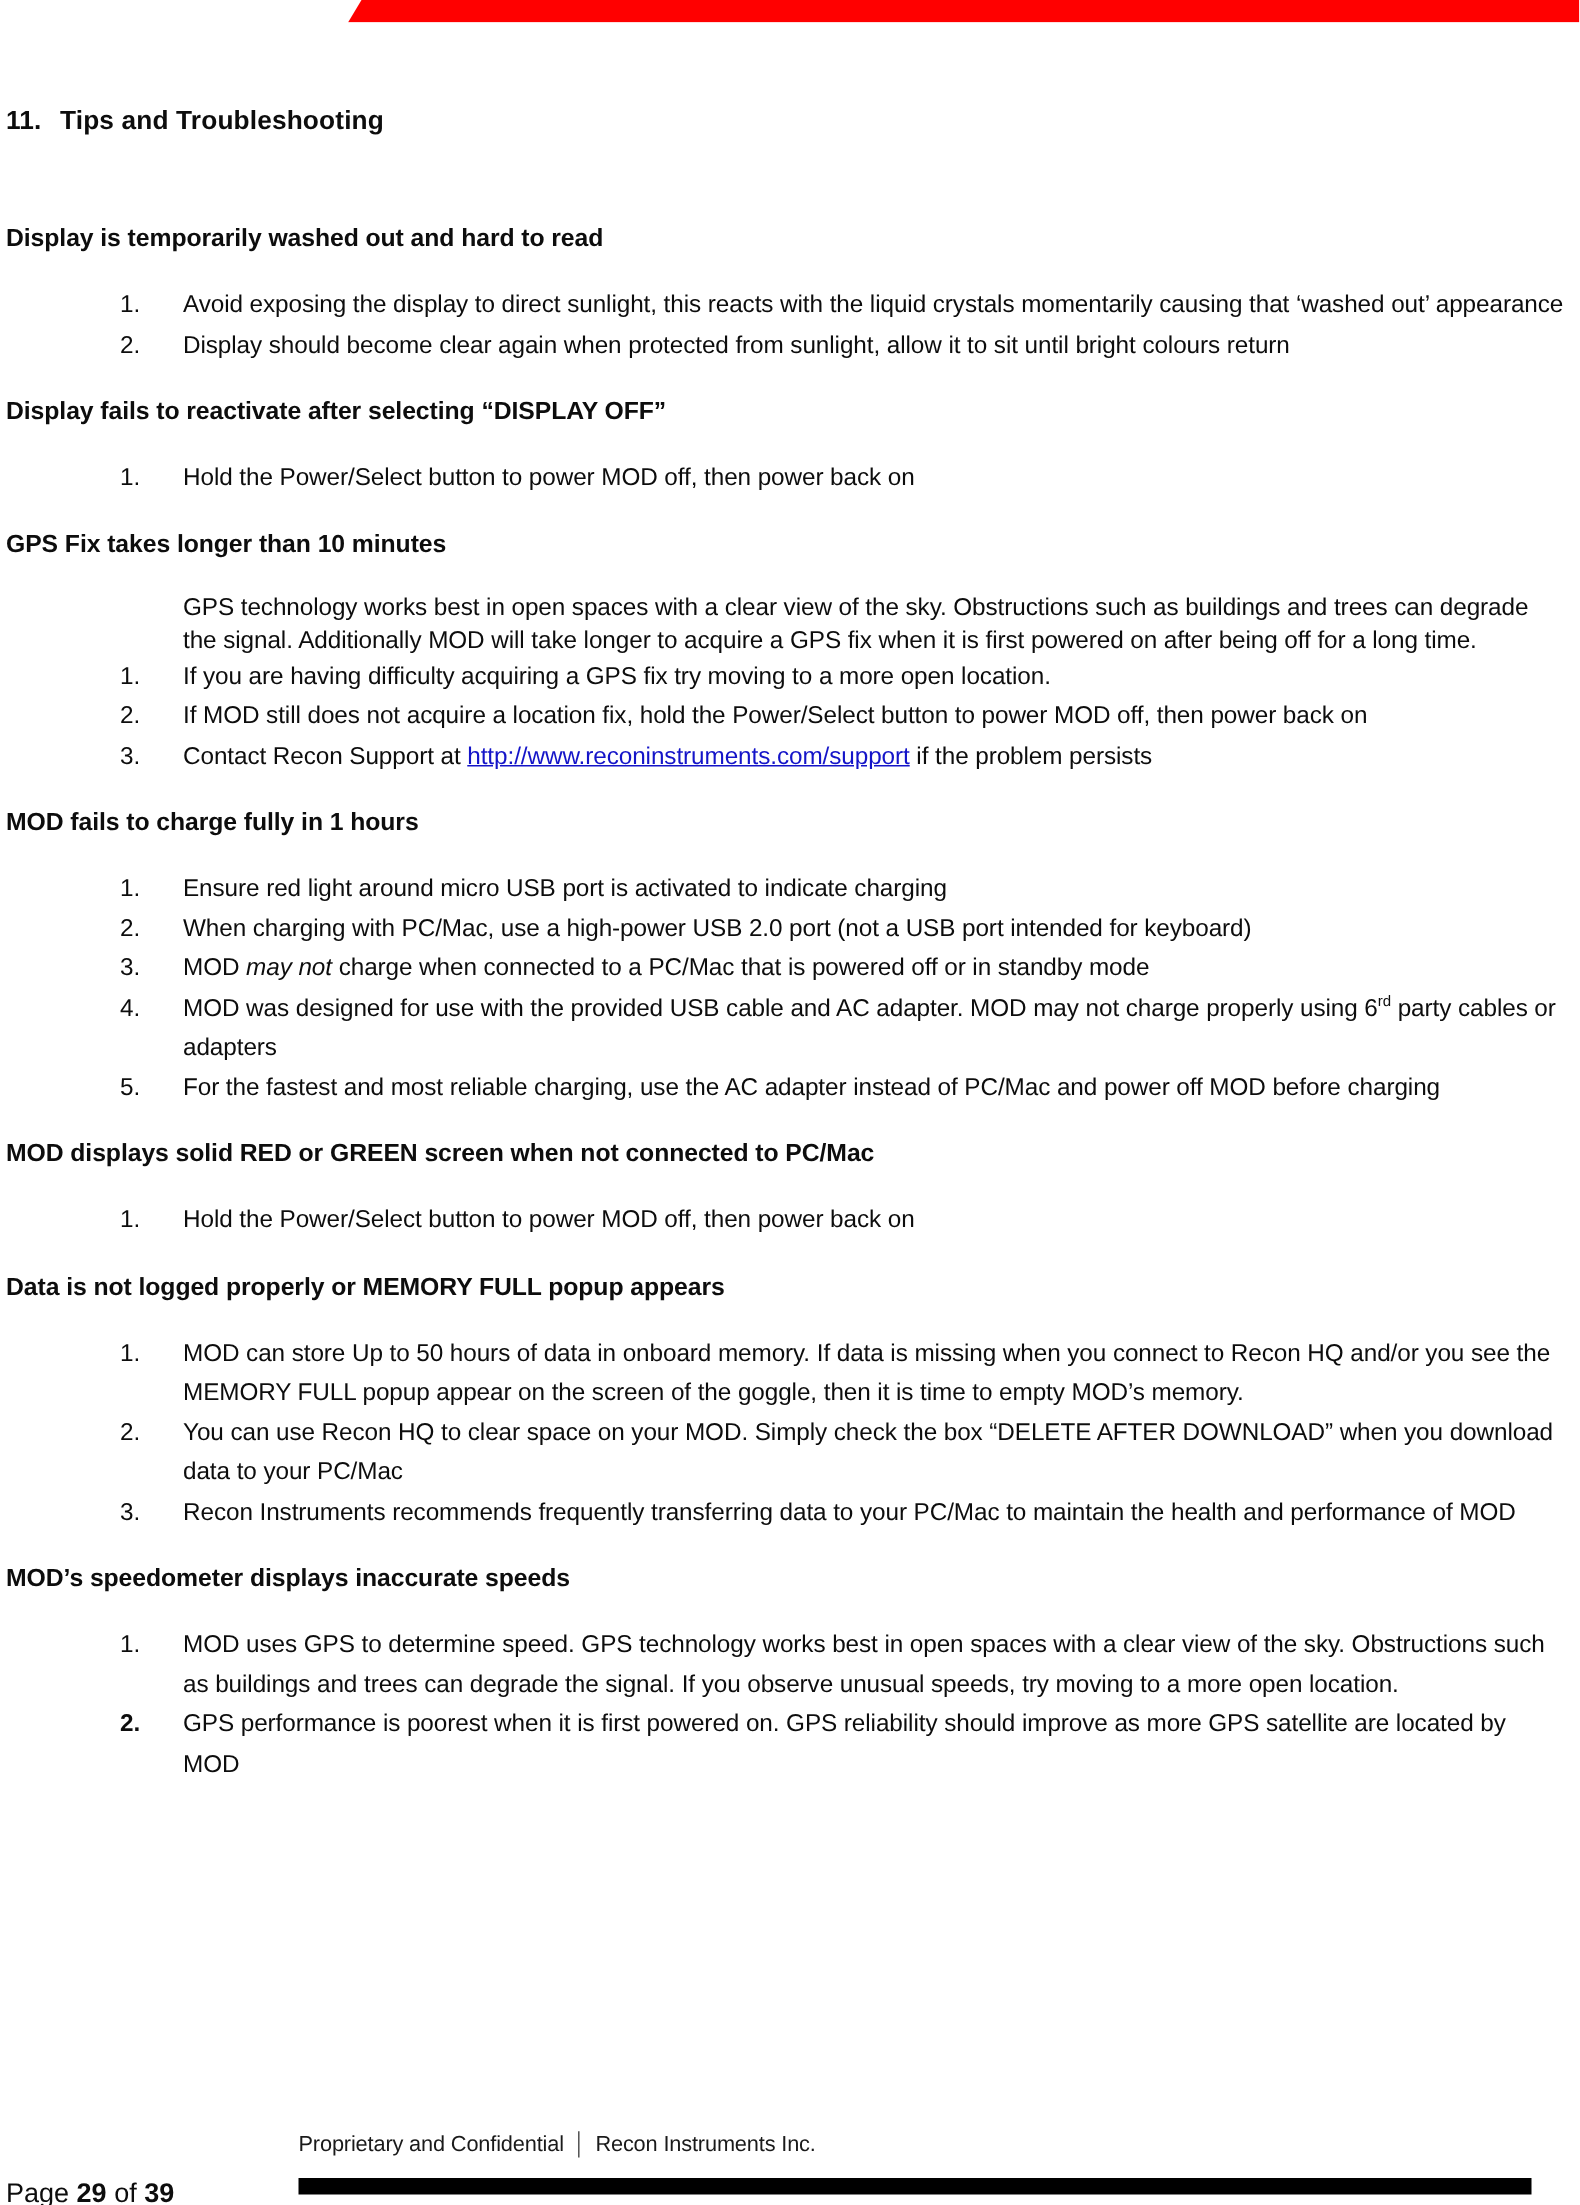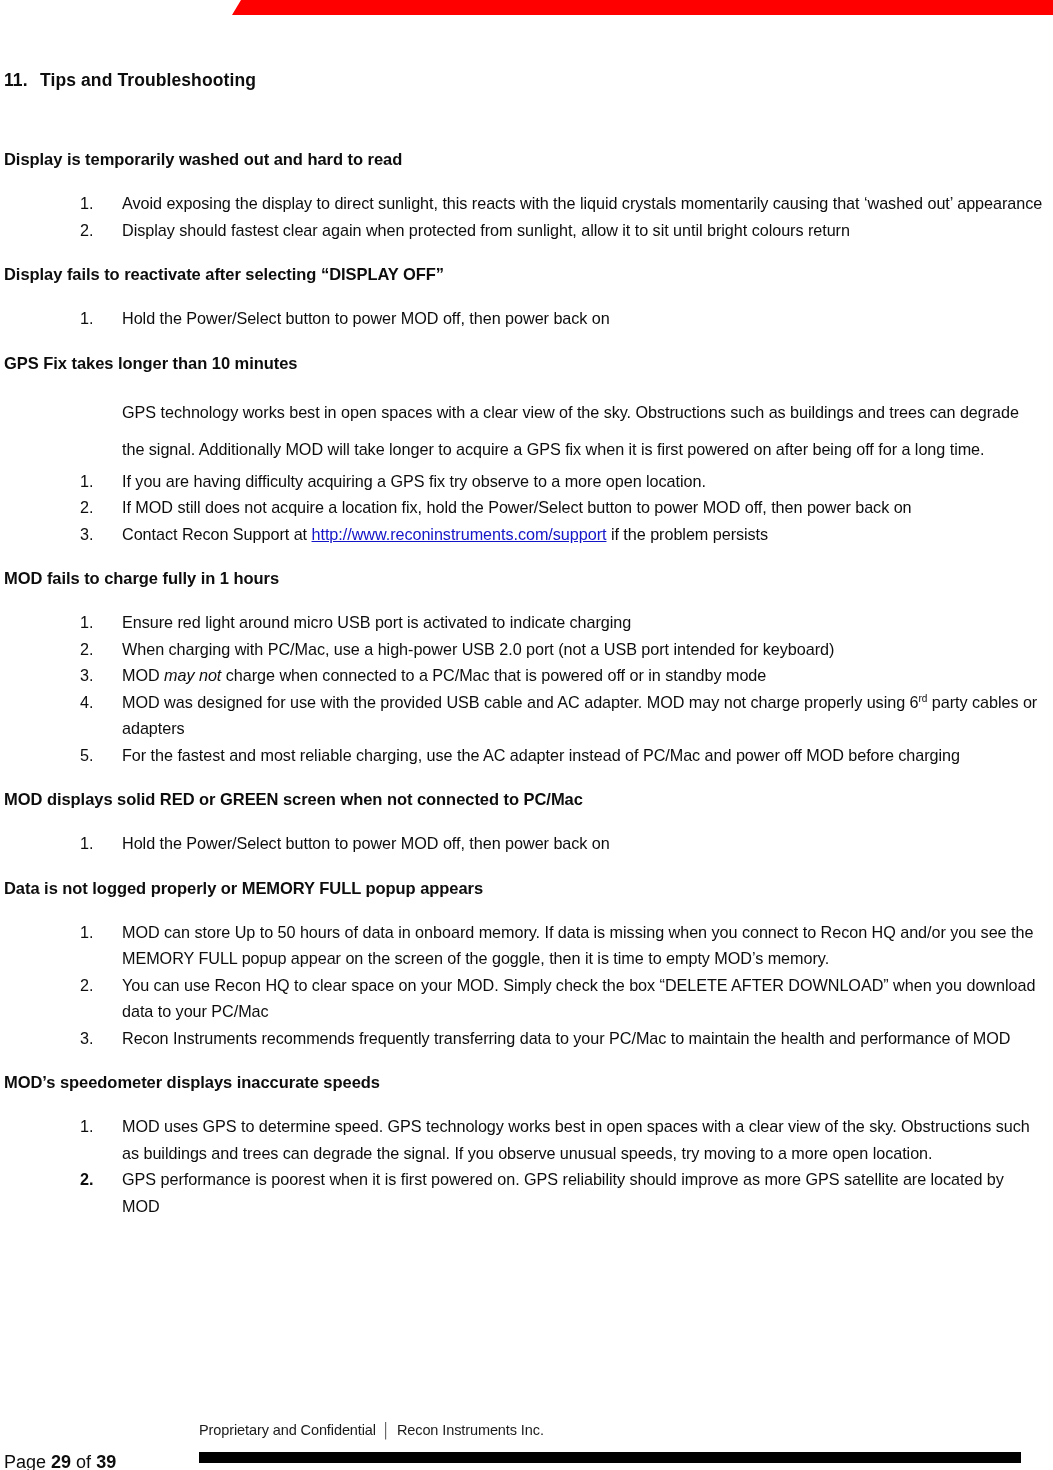--- a/index.html
+++ b/index.html
@@ -95,21 +95,21 @@
     font-size: 16.2px;
   }
   ol.steps > li.bold-marker > .marker {
     font-weight: bold;
   }
 
   p.plainpara {
     margin: 0;
     padding: 0 0 0 118px;
     font-size: 16.2px;
-    line-height: 37px;
+    line-height: 22px;
     letter-spacing: -0.05px;
   }
 
   .ital { font-style: italic; }
   sup.ord { font-size: 0.62em; vertical-align: super; line-height: 0; }
 
   a.extlink {
     color: #1414c8;
     text-decoration: underline;
   }
@@ -169,36 +169,36 @@
     <h1 class="chapter">
       <span class="num">11.</span><span>Tips and Troubleshooting</span>
     </h1>
 
     <div class="spacer-lg"></div>
 
     <h2 class="sub">Display is temporarily washed out and hard to read</h2>
     <div class="gap-after-head"></div>
     <ol class="steps">
       <li><span class="marker">1.</span><span>Avoid exposing the display to direct sunlight, this reacts with the liquid crystals momentarily causing that ‘washed out’ appearance</span></li>
-      <li><span class="marker">2.</span><span>Display should fastest clear again when protected from sunlight, allow it to sit until bright colours return</span></li>
+      <li><span class="marker">2.</span><span>Display should become clear again when protected from sunlight, allow it to sit until bright colours return</span></li>
     </ol>
     <div class="gap-after-list"></div>
 
     <h2 class="sub">Display fails to reactivate after selecting “DISPLAY OFF”</h2>
     <div class="gap-after-head"></div>
     <ol class="steps">
       <li><span class="marker">1.</span><span>Hold the Power/Select button to power MOD off, then power back on</span></li>
     </ol>
     <div class="gap-after-list"></div>
 
     <h2 class="sub">GPS Fix takes longer than 10 minutes</h2>
     <div class="gap-after-head"></div>
     <p class="plainpara">GPS technology works best in open spaces with a clear view of the sky. Obstructions such as buildings and trees can degrade the signal. Additionally MOD will take longer to acquire a GPS fix when it is first powered on after being off for a long time.</p>
     <ol class="steps">
-      <li><span class="marker">1.</span><span>If you are having difficulty acquiring a GPS fix try observe to a more open location.</span></li>
+      <li><span class="marker">1.</span><span>If you are having difficulty acquiring a GPS fix try moving to a more open location.</span></li>
       <li><span class="marker">2.</span><span>If MOD still does not acquire a location fix, hold the Power/Select button to power MOD off, then power back on</span></li>
       <li><span class="marker">3.</span><span>Contact Recon Support at </span><a class="extlink" href="#">http://www.reconinstruments.com/support</a><span> if the problem persists</span></li>
     </ol>
     <div class="gap-after-list"></div>
 
     <h2 class="sub">MOD fails to charge fully in 1 hours</h2>
     <div class="gap-after-head"></div>
     <ol class="steps">
       <li><span class="marker">1.</span><span>Ensure red light around micro USB port is activated to indicate charging</span></li>
       <li><span class="marker">2.</span><span>When charging with PC/Mac, use a high-power USB 2.0 port (not a USB port intended for keyboard)</span></li>

